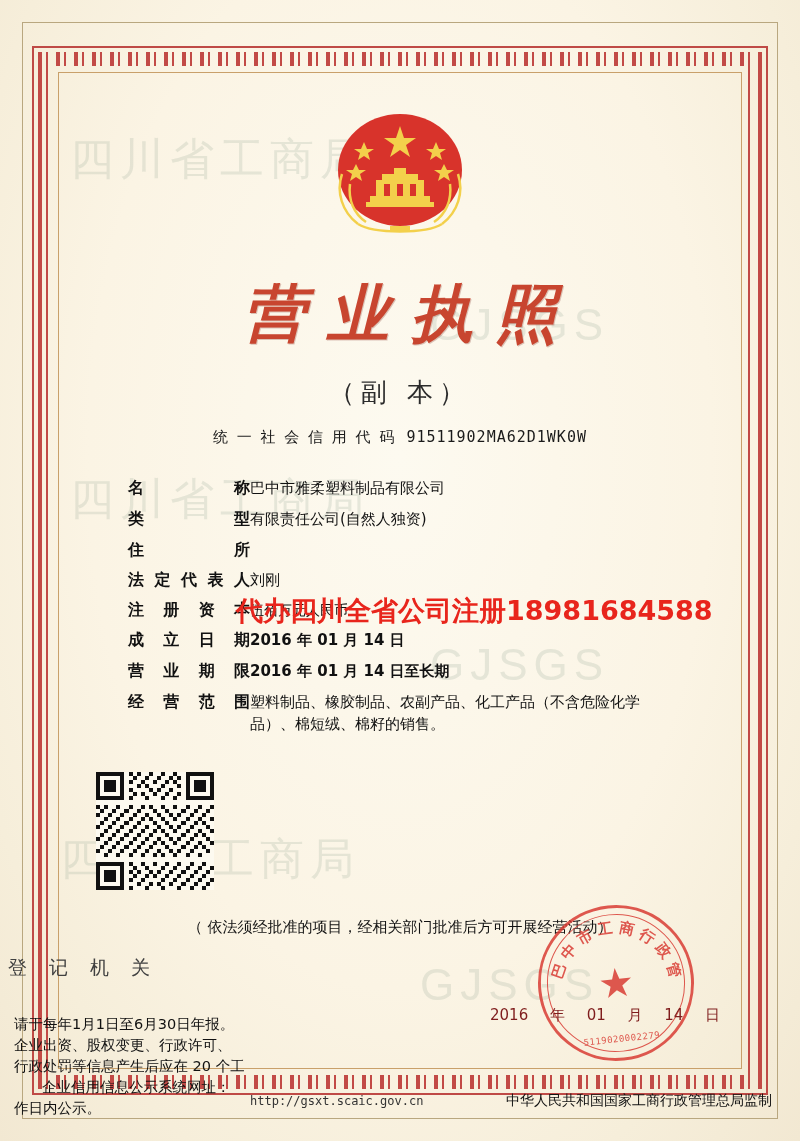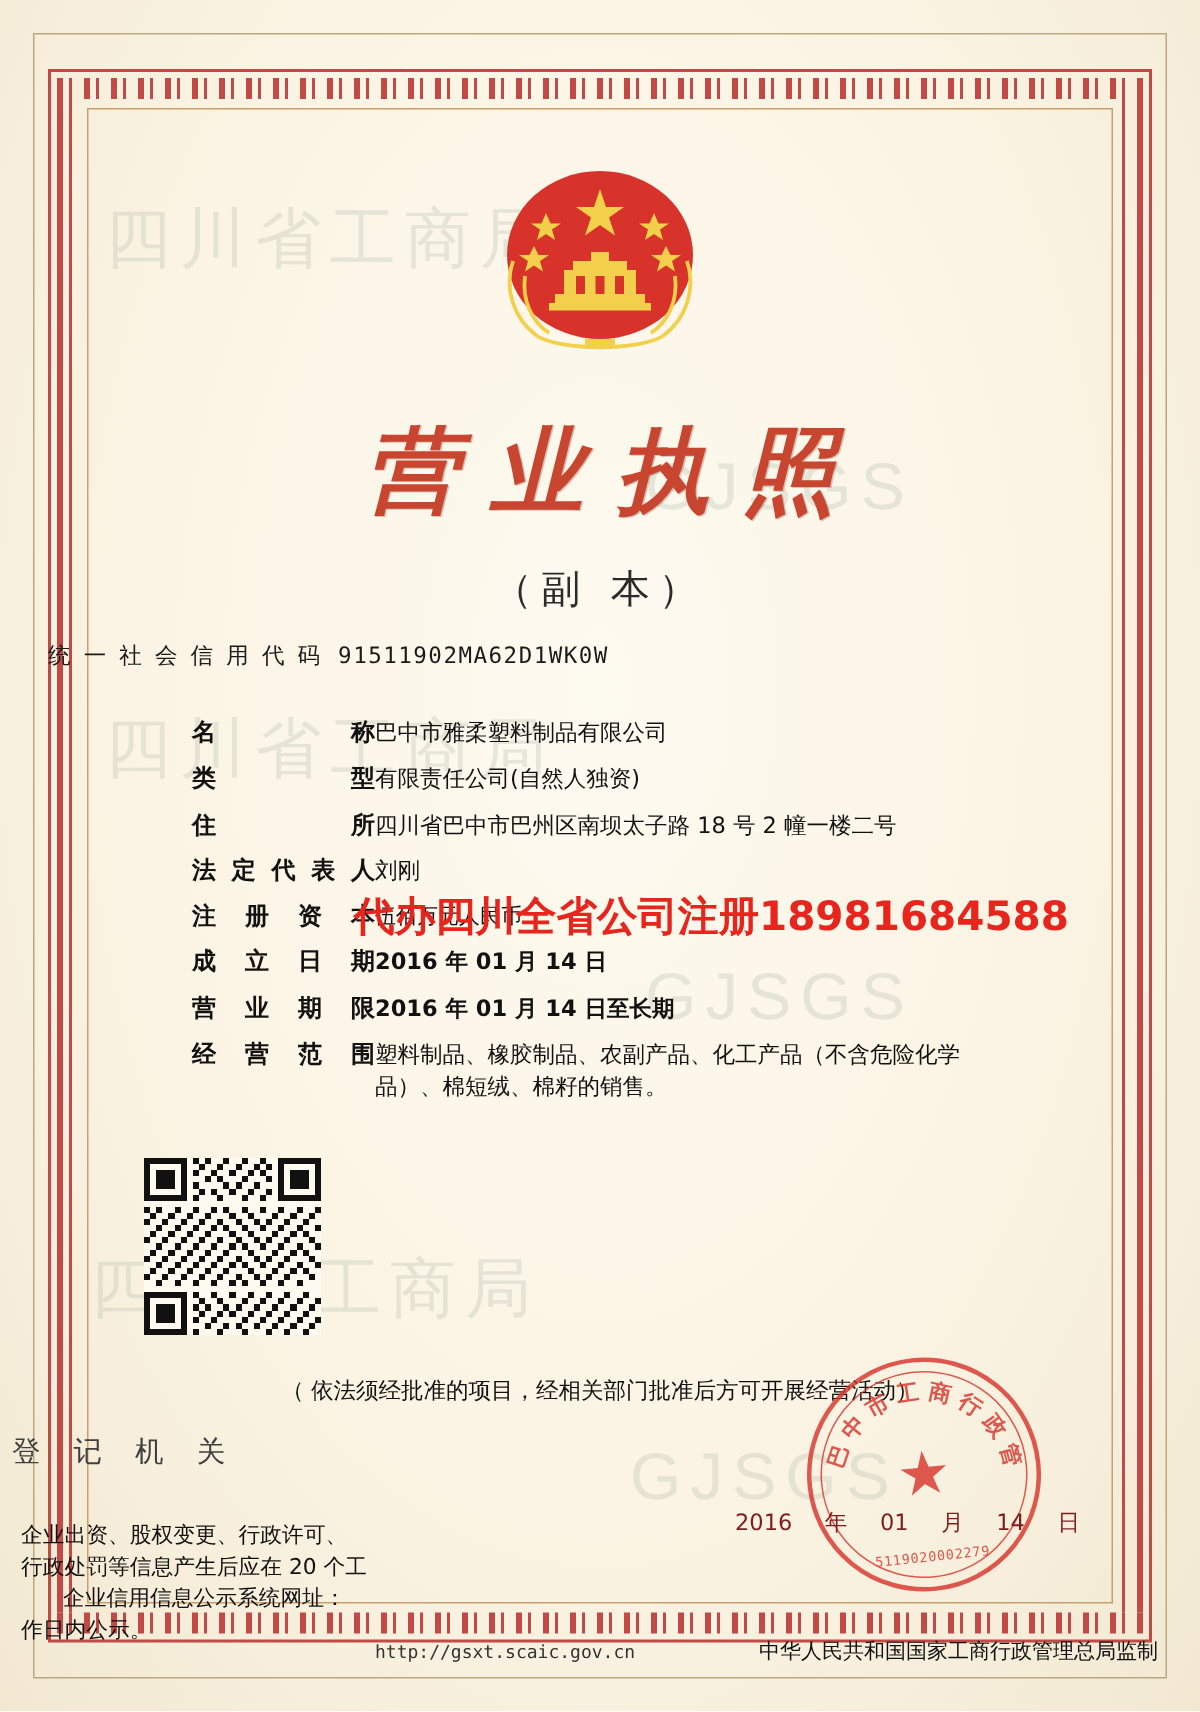--- a/index.html
+++ b/index.html
@@ -105,26 +105,25 @@
     text-align: center;
     font-family: "DejaVu Sans", sans-serif;
     font-size: 26px;
     letter-spacing: 6px;
     color: #2b2b2b;
   }
   .credit-code {
     position: absolute;
     top: 428px;
     left: 0; right: 0;
-    text-align: left;
+    text-align: center;
     font-family: "DejaVu Sans", sans-serif;
     font-size: 15px;
     letter-spacing: 2px;
     color: #1a1a1a;
-    margin-left: 32px;
   }
   .credit-code .num {
     font-family: "DejaVu Sans Mono", monospace;
     letter-spacing: 1px;
     margin-left: 10px;
   }
 
   
   .fields {
     position: absolute;
@@ -354,21 +353,20 @@
           <span>类</span>
           <span>型</span>
         </div>
       <div class="value">有限责任公司(自然人独资)</div>
     </div>
     <div class="row">
       <div class="label">
           <span>住</span>
           <span>所</span>
         </div>
-      <div class="value">四川省巴中市巴州区南坝太子路 18 号 2 幢一楼二号</div>
     </div>
     <div class="row">
       <div class="label">
           <span>法</span>
           <span>定</span>
           <span>代</span>
           <span>表</span>
           <span>人</span>
         </div>
       <div class="value">刘刚</div>
@@ -665,20 +663,21 @@
   <div class="issue-date">
     <span>2016</span>
     <span>年</span>
     <span>01</span>
     <span>月</span>
     <span>14</span>
     <span>日</span>
   </div>
 
   <div class="notice">
+    <span class="ln">请于每年1月1日至6月30日年报。</span>
     <span class="ln">企业出资、股权变更、行政许可、</span>
     <span class="ln">行政处罚等信息产生后应在 20 个工</span>
     <span class="ln indent">企业信用信息公示系统网址：</span>
     <span class="ln">作日内公示。</span>
   </div>
 
   <div class="site-url">http://gsxt.scaic.gov.cn</div>
   <div class="footer-right">中华人民共和国国家工商行政管理总局监制</div>
 </div>
 

